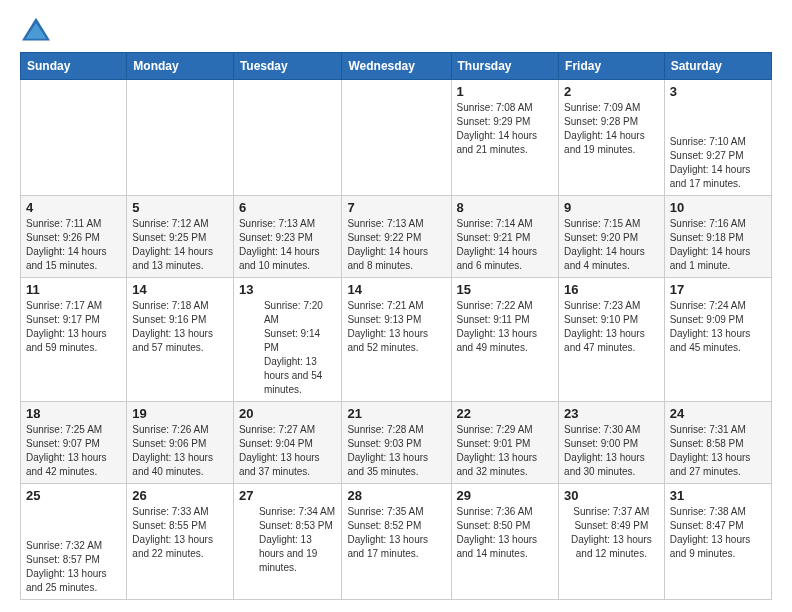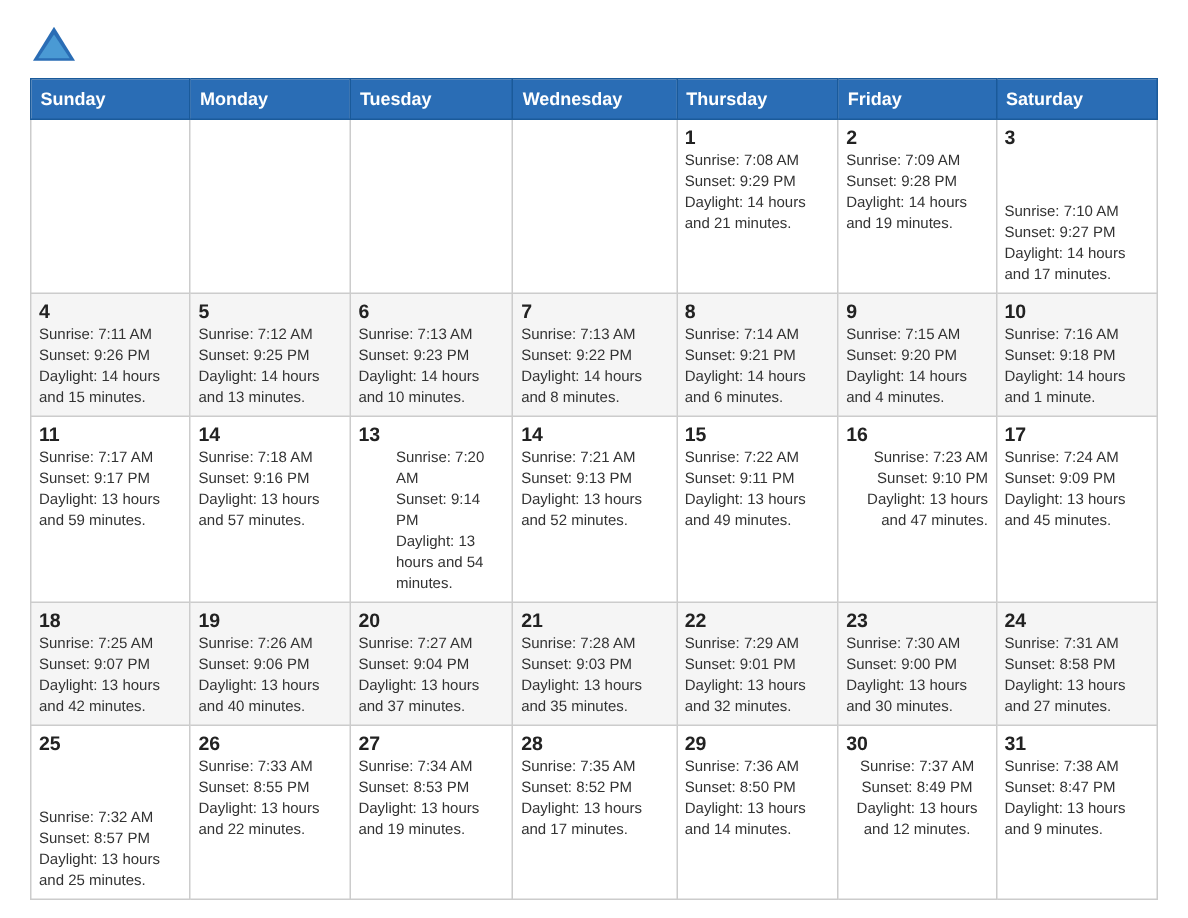--- a/index.html
+++ b/index.html
@@ -217,21 +217,21 @@
 Daylight: 13 hours and 52 minutes.</div>
         </td>
         <td>
           <div class="day-number">15</div>
           <div class="day-content" style="white-space: pre-line;">Sunrise: 7:22 AM
 Sunset: 9:11 PM
 Daylight: 13 hours and 49 minutes.</div>
         </td>
         <td>
           <div class="day-number">16</div>
-          <div class="day-content" style="white-space: pre-line; text-align: right;">Sunrise: 7:23 AM
+          <div class="day-content" style="white-space: pre-line;">Sunrise: 7:23 AM
 Sunset: 9:10 PM
 Daylight: 13 hours and 47 minutes.</div>
         </td>
         <td>
           <div class="day-number">17</div>
           <div class="day-content" style="white-space: pre-line;">Sunrise: 7:24 AM
 Sunset: 9:09 PM
 Daylight: 13 hours and 45 minutes.</div>
         </td>
       </tr>
@@ -287,21 +287,21 @@
 Daylight: 13 hours and 25 minutes.</div>
         </td>
         <td>
           <div class="day-number">26</div>
           <div class="day-content" style="white-space: pre-line;">Sunrise: 7:33 AM
 Sunset: 8:55 PM
 Daylight: 13 hours and 22 minutes.</div>
         </td>
         <td>
           <div class="day-number">27</div>
-          <div class="day-content" style="white-space: pre-line;">Sunrise: 7:34 AM
+          <div class="day-content" style="white-space: pre-line; margin-left: 20px;">Sunrise: 7:34 AM
 Sunset: 8:53 PM
 Daylight: 13 hours and 19 minutes.</div>
         </td>
         <td>
           <div class="day-number">28</div>
           <div class="day-content" style="white-space: pre-line;">Sunrise: 7:35 AM
 Sunset: 8:52 PM
 Daylight: 13 hours and 17 minutes.</div>
         </td>
         <td>

